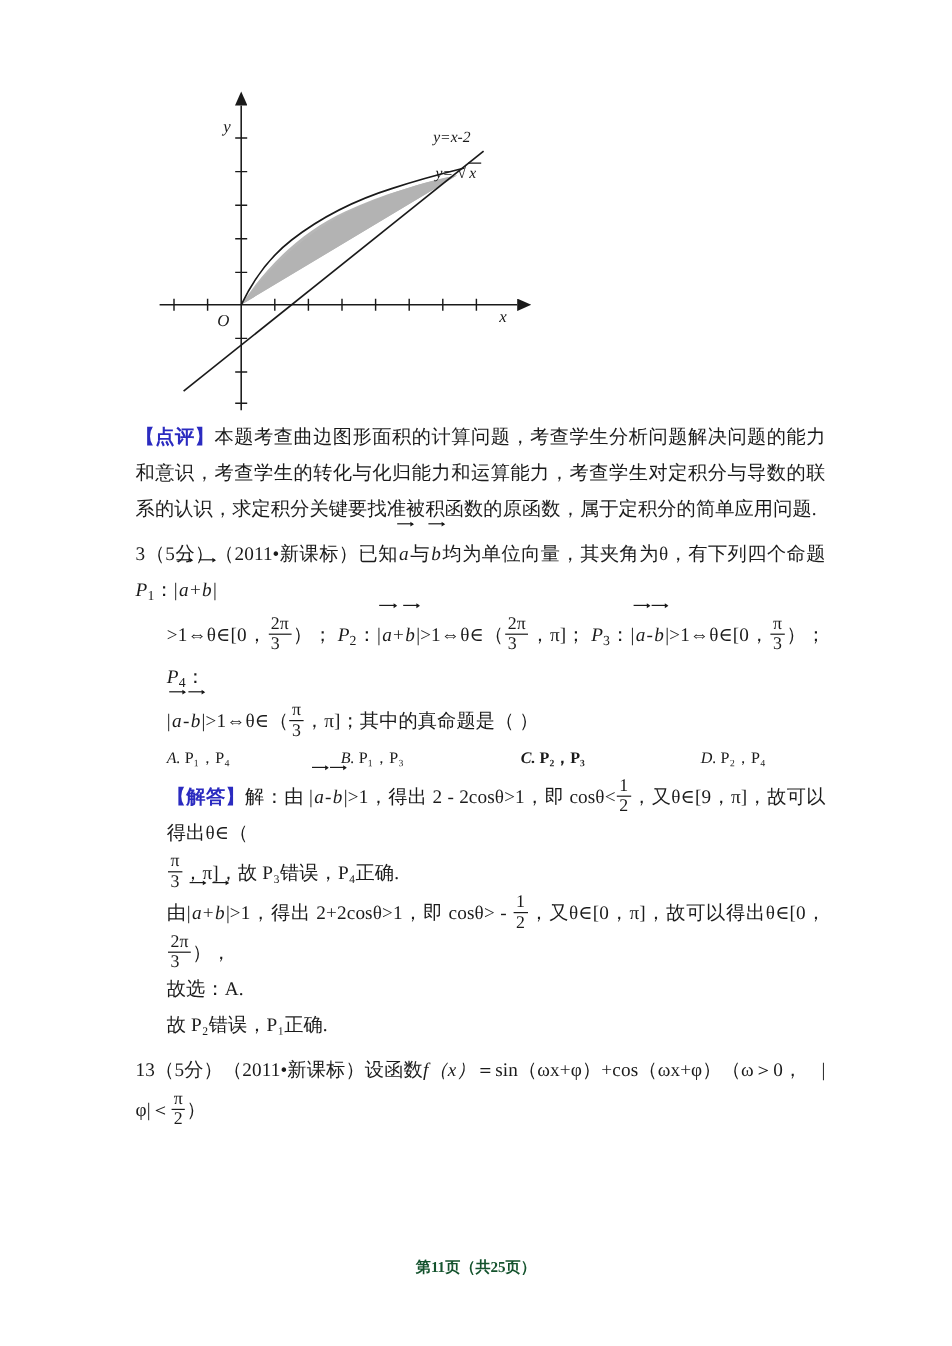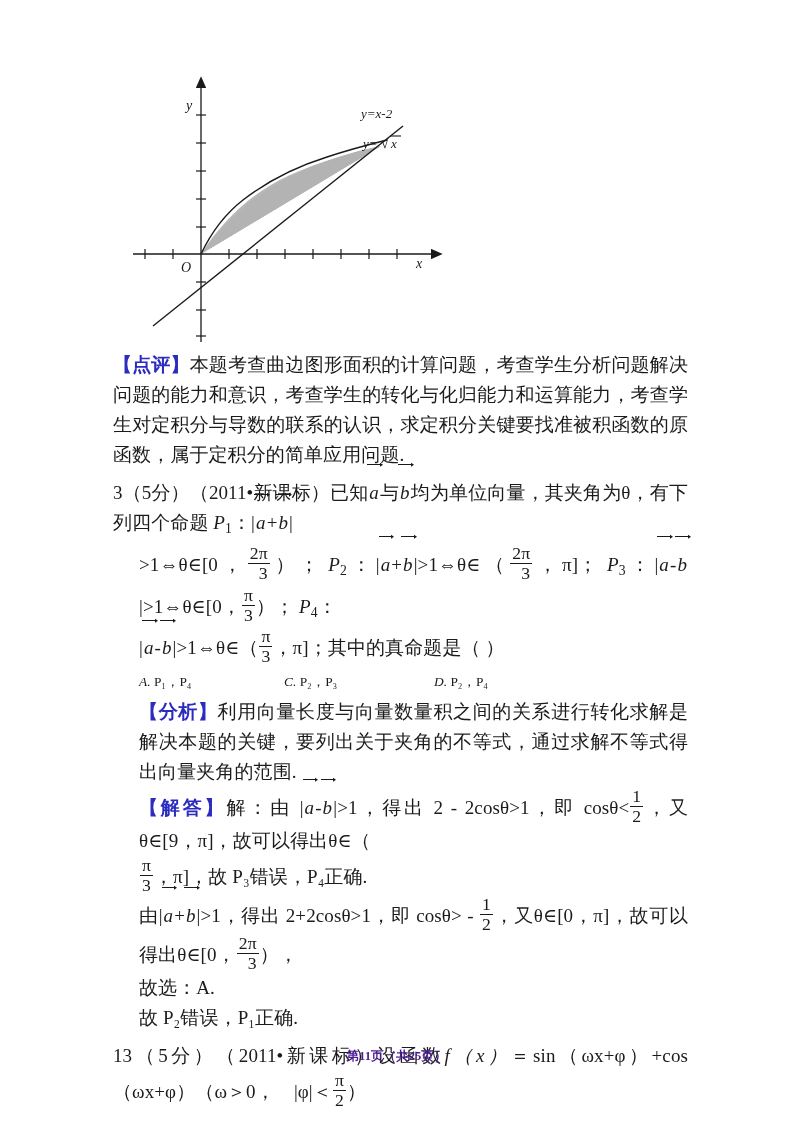--- a/index.html
+++ b/index.html
@@ -32,21 +32,21 @@
   
   .figure-wrap {
     width: 100%;
     height: 272px;
     position: relative;
   }
   .figure-wrap svg { display: block; }
 
   
   .para {
-    font-size: 19px;
+    font-size: 16px;
     line-height: 30px;
     color: #1b1b1b;
     text-align: justify;
     letter-spacing: 0.1px;
   }
   .tag {
     color: #2b2bc0;
     font-weight: bold;
   }
   .qnum {
@@ -60,21 +60,21 @@
   }
   .opts {
     display: flex;
     font-size: 13.4px;
     line-height: 30px;
     padding-left: 26px;
   }
   .opts > span { display: inline-block; }
   .o1 { width: 145px; }
   .o2 { width: 150px; }
-  .o3 { width: 150px; }
+  .o3 { width: 150px; font-weight: bold; }
 
   
   .mi { font-style: italic; font-family: "Liberation Serif", serif; }
   .sub { font-size: 0.72em; vertical-align: -0.28em; }
   .vec {
     position: relative;
     display: inline-block;
     font-style: italic;
     padding: 0 1px;
   }
@@ -93,42 +93,42 @@
     top: -0.72em;
     width: 0; height: 0;
     border-left: 3.5px solid #1a1a1a;
     border-top: 2.2px solid transparent;
     border-bottom: 2.2px solid transparent;
     transform: translateY(-1.2px);
   }
   .frac {
     display: inline-block;
     vertical-align: -0.46em;
-    text-align: right;
+    text-align: left;
     font-size: 0.93em;
     line-height: 1.08;
     margin: 0 1px;
   }
   .frac .num { display: block; padding: 0 2px; }
   .frac .den {
     display: block;
     border-top: 1.3px solid #1a1a1a;
     padding: 0 2px;
   }
 
   
   .footer {
     position: absolute;
     left: 0;
     top: 1048px;
     width: 793px;
     text-align: center;
     font-size: 12.6px;
     font-weight: bold;
-    color: #4c1d95;
+    color: #14532d;
   }
 </style>
 </head>
 <body>
 
 <div class="page">
 
   <div class="content">
 
     <div class="figure-wrap">
@@ -209,29 +209,28 @@
       <span class="mi">P</span><span class="sub">4</span><span>：</span>
     </div>
 
     <div class="para hang">
       <span>|</span><span class="vec">a</span><span>-</span><span class="vec">b</span><span>|&gt;1⇔θ∈（</span><span class="frac"><span class="num">π</span><span class="den">3</span></span><span>，π]；</span><span>其中的真命题是（       ）</span>
     </div>
 
     <div class="opts">
       <span class="o1"><span class="mi">A.</span>
         <span>P₁，P₄</span></span>
+      <span class="o2"><span class="mi">B.</span>
+        <span>P₁，P₃</span></span>
       <span class="o3"><span class="mi">C.</span>
         <span>P₂，P₃</span></span>
       <span><span class="mi">D.</span>
         <span>P₂，P₄</span></span>
     </div>
 
-    <div class="para hang">
-      <span class="tag">【分析】</span><span>利用向量长度与向量数量积之间的关系进行转化求解是解决本题的关键，要列出关于夹角的不等式，通过求解不等式得出向量夹角的范围.</span>
-    </div>
 
     <div class="para hang">
       <span class="tag">【解答】</span><span>解：由 |</span><span class="vec">a</span><span>-</span><span class="vec">b</span><span>|</span><span>&gt;1，得出 2 - 2cosθ&gt;1，即 cosθ&lt;</span><span class="frac"><span class="num">1</span><span class="den">2</span></span><span>，又θ∈[9，π]，故可以得出θ∈（</span>
     </div>
 
     <div class="para hang">
       <span class="frac"><span class="num">π</span><span class="den">3</span></span><span>，π]，故 P₃错误，P₄正确.</span>
     </div>
 
     <div class="para hang">

